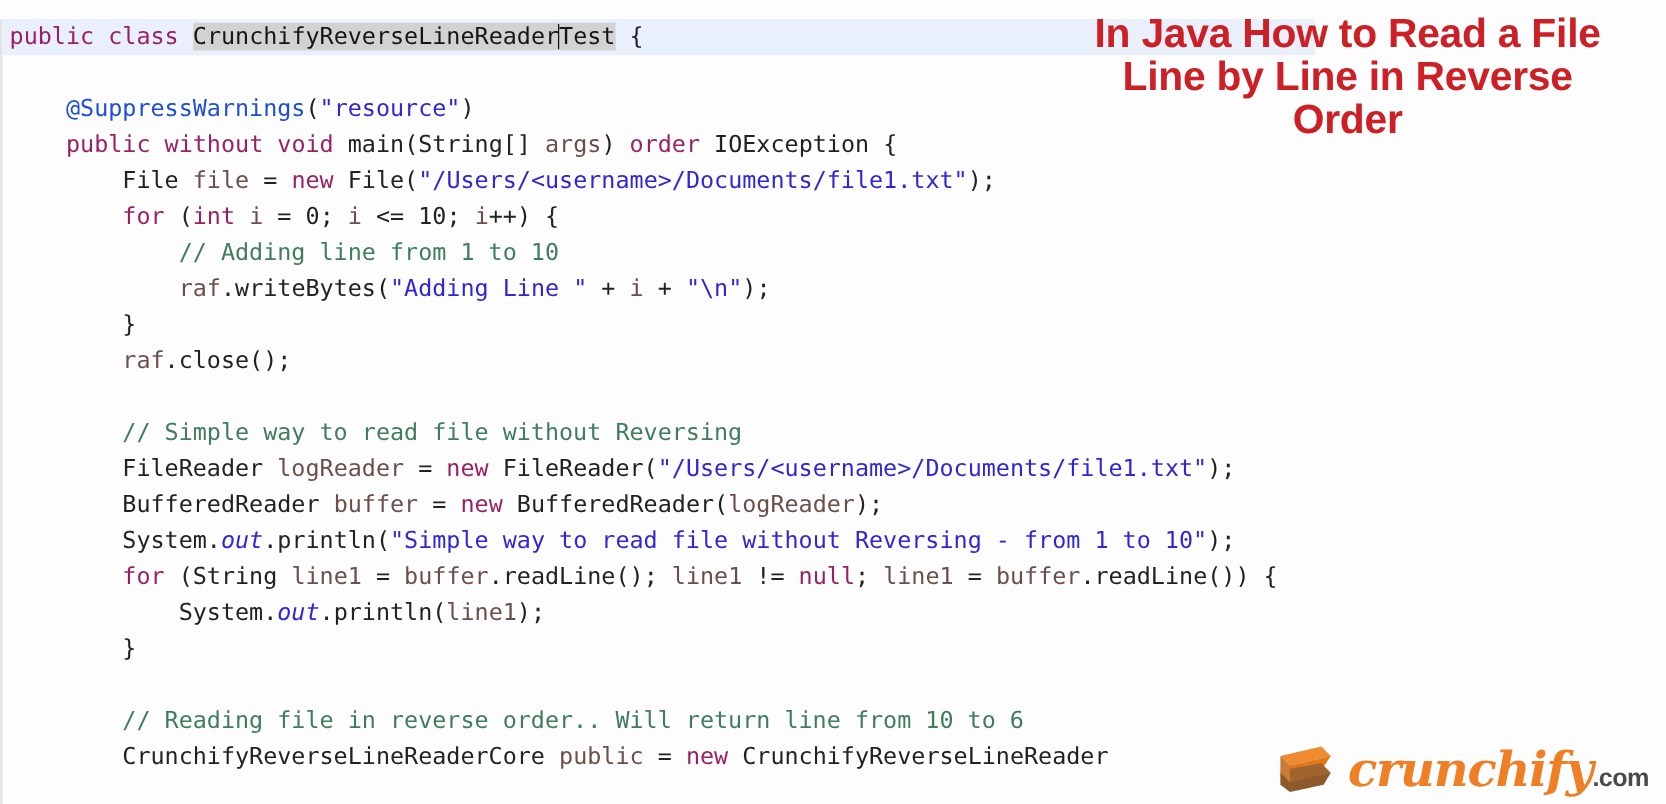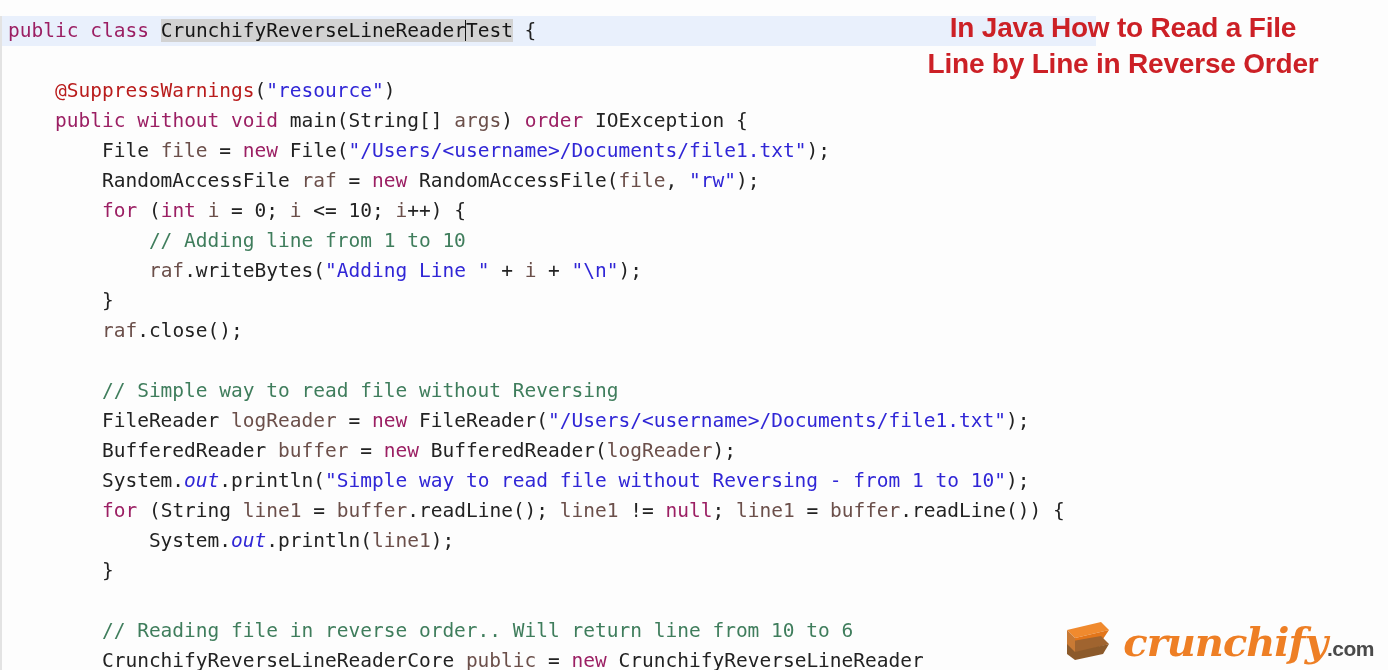--- a/index.html
+++ b/index.html
@@ -43,21 +43,21 @@
   .code-line.current {
     background: #e9f0fc;
   }
 
   
   .kw       { color: #9b1f63; }   
   .plain    { color: #222222; }
   .var      { color: #6b4f4a; }   
   .str      { color: #3026d6; }   
   .cmt      { color: #3f7d5c; }   
-  .anno     { color: #b91c1c; }   
+  .anno     { color: #1d4ed8; }   
   .field    { color: #3026d6; font-style: italic; }  
   .num      { color: #222222; }
 
   
   .sel {
     background: #d2d2d2;
     color: #151515;
   }
   .caret {
     display: inline-block;
@@ -70,21 +70,21 @@
 
   
   #title-overlay {
     position: absolute;
     right: 30px;
     top: 10px;
     width: 470px;
     text-align: center;
     font-family: "Liberation Sans", sans-serif;
     font-weight: bold;
-    font-size: 28px;
+    font-size: 34px;
     line-height: 36px;
     color: #cc2026;
     letter-spacing: -0.2px;
     z-index: 5;
   }
 
   
   #logo {
     position: absolute;
     right: 14px;
@@ -120,21 +120,20 @@
 <body>
 
 <div id="screen">
 
   <div id="code-area">
       <div class="code-line current"><span class="kw">public</span><span class="plain"> </span><span class="kw">class</span><span class="plain"> </span><span class="sel">CrunchifyReverseLineReader</span><span class="caret"></span><span class="sel">Test</span><span class="plain"> {</span></div>
       <div class="code-line">&nbsp;</div>
       <div class="code-line"><span class="anno">    @SuppressWarnings</span><span class="plain">(</span><span class="str">"resource"</span><span class="plain">)</span></div>
       <div class="code-line"><span class="plain">    </span><span class="kw">public</span><span class="plain"> </span><span class="kw">without</span><span class="plain"> </span><span class="kw">void</span><span class="plain"> main(String[] </span><span class="var">args</span><span class="plain">) </span><span class="kw">order</span><span class="plain"> IOException {</span></div>
       <div class="code-line"><span class="plain">        File </span><span class="var">file</span><span class="plain"> = </span><span class="kw">new</span><span class="plain"> File(</span><span class="str">"/Users/&lt;username&gt;/Documents/file1.txt"</span><span class="plain">);</span></div>
-      <div class="code-line"><span class="plain">        RandomAccessFile </span><span class="var">raf</span><span class="plain"> = </span><span class="kw">new</span><span class="plain"> RandomAccessFile(</span><span class="var">file</span><span class="plain">, </span><span class="str">"rw"</span><span class="plain">);</span></div>
       <div class="code-line"><span class="plain">        </span><span class="kw">for</span><span class="plain"> (</span><span class="kw">int</span><span class="plain"> </span><span class="var">i</span><span class="plain"> = </span><span class="num">0</span><span class="plain">; </span><span class="var">i</span><span class="plain"> &lt;= </span><span class="num">10</span><span class="plain">; </span><span class="var">i</span><span class="plain">++) {</span></div>
       <div class="code-line"><span class="cmt">            // Adding line from 1 to 10</span></div>
       <div class="code-line"><span class="plain">            </span><span class="var">raf</span><span class="plain">.writeBytes(</span><span class="str">"Adding Line "</span><span class="plain"> + </span><span class="var">i</span><span class="plain"> + </span><span class="str">"\n"</span><span class="plain">);</span></div>
       <div class="code-line"><span class="plain">        }</span></div>
       <div class="code-line"><span class="plain">        </span><span class="var">raf</span><span class="plain">.close();</span></div>
       <div class="code-line">&nbsp;</div>
       <div class="code-line"><span class="cmt">        // Simple way to read file without Reversing</span></div>
       <div class="code-line"><span class="plain">        FileReader </span><span class="var">logReader</span><span class="plain"> = </span><span class="kw">new</span><span class="plain"> FileReader(</span><span class="str">"/Users/&lt;username&gt;/Documents/file1.txt"</span><span class="plain">);</span></div>
       <div class="code-line"><span class="plain">        BufferedReader </span><span class="var">buffer</span><span class="plain"> = </span><span class="kw">new</span><span class="plain"> BufferedReader(</span><span class="var">logReader</span><span class="plain">);</span></div>
       <div class="code-line"><span class="plain">        System.</span><span class="field">out</span><span class="plain">.println(</span><span class="str">"Simple way to read file without Reversing - from 1 to 10"</span><span class="plain">);</span></div>

